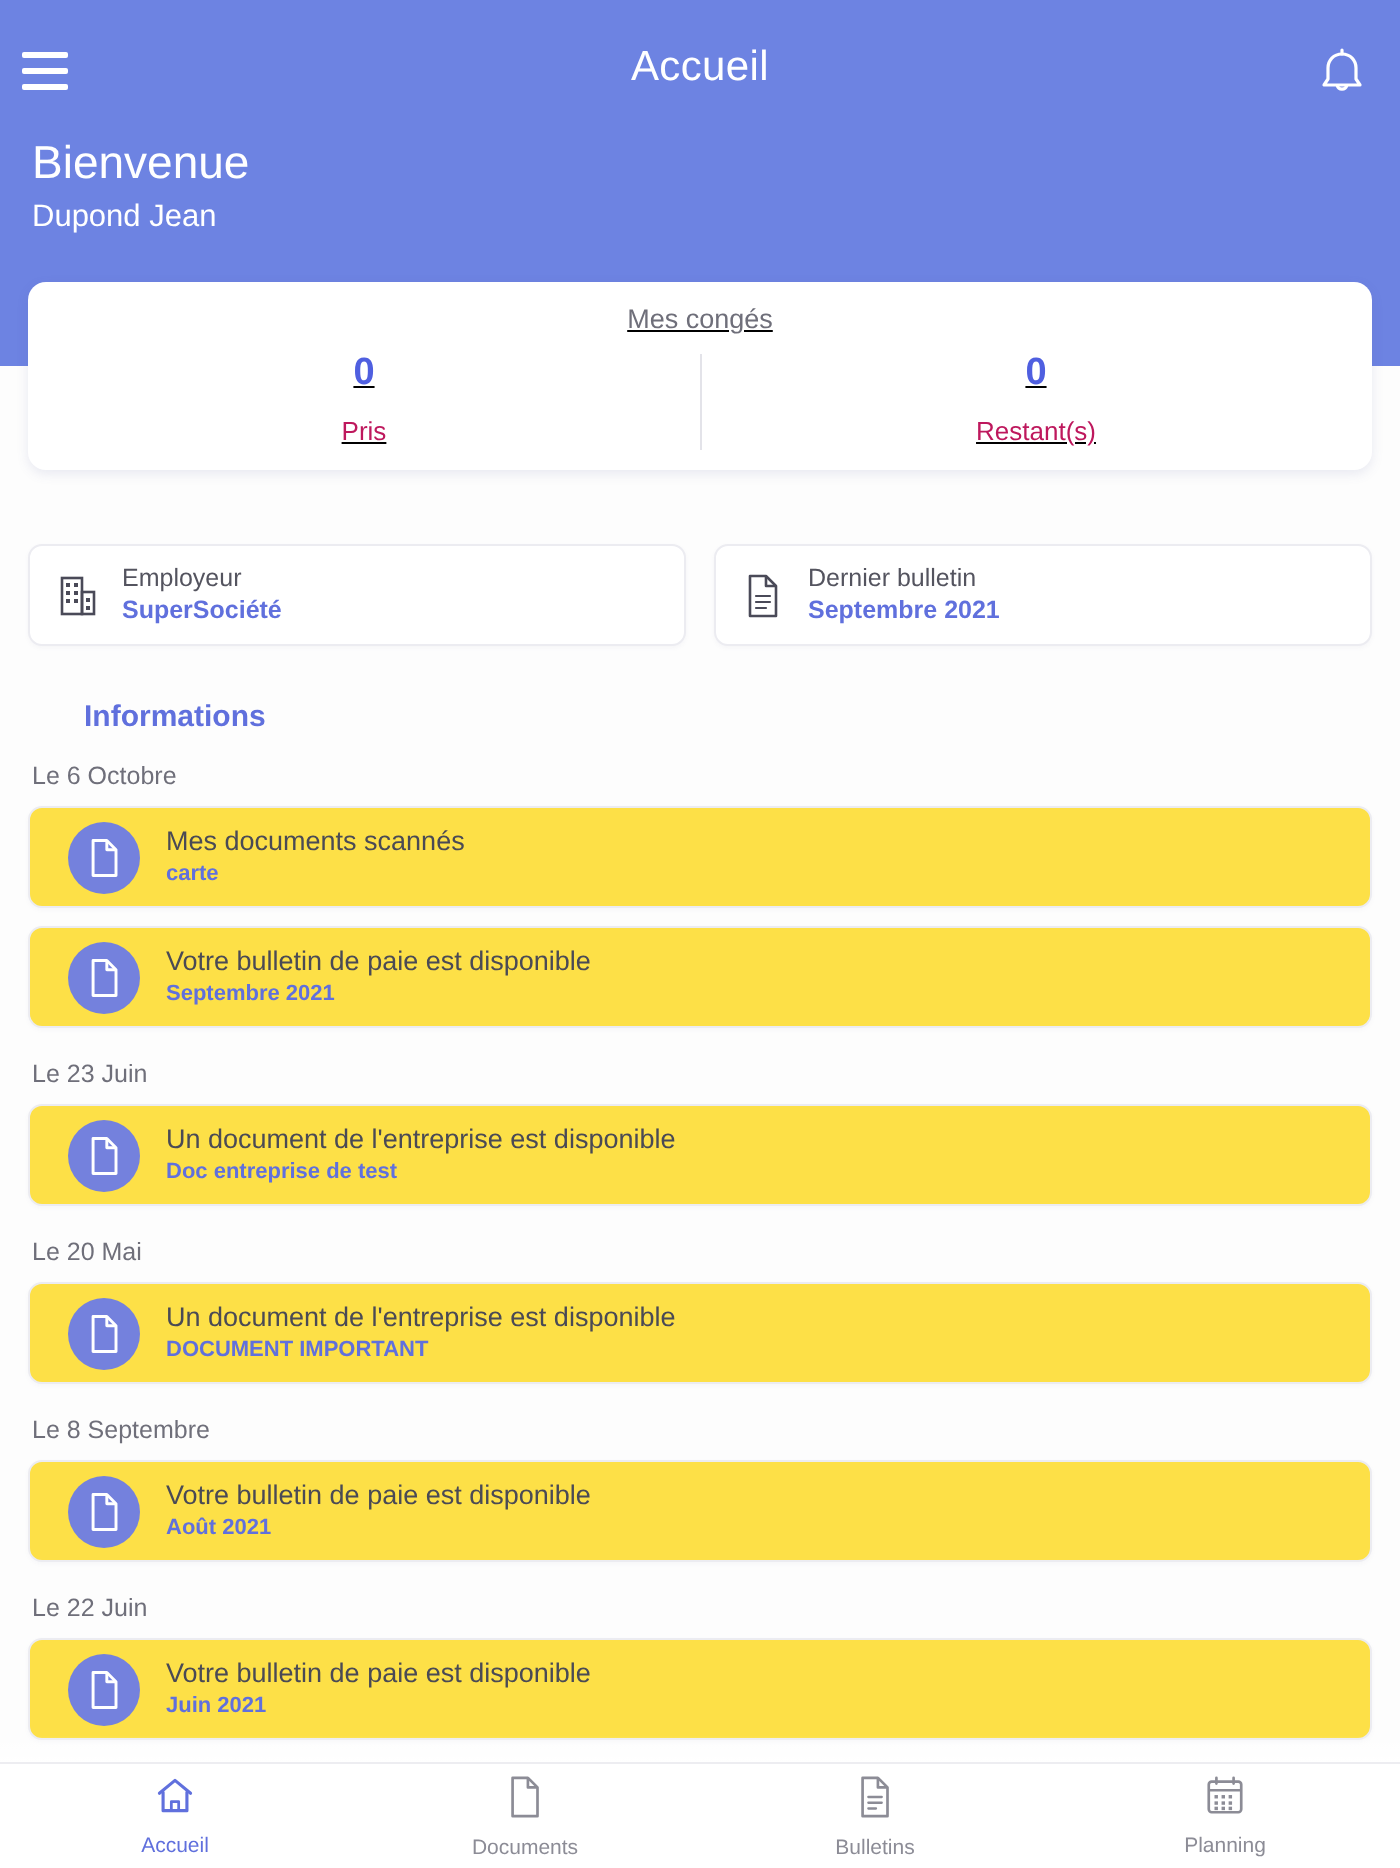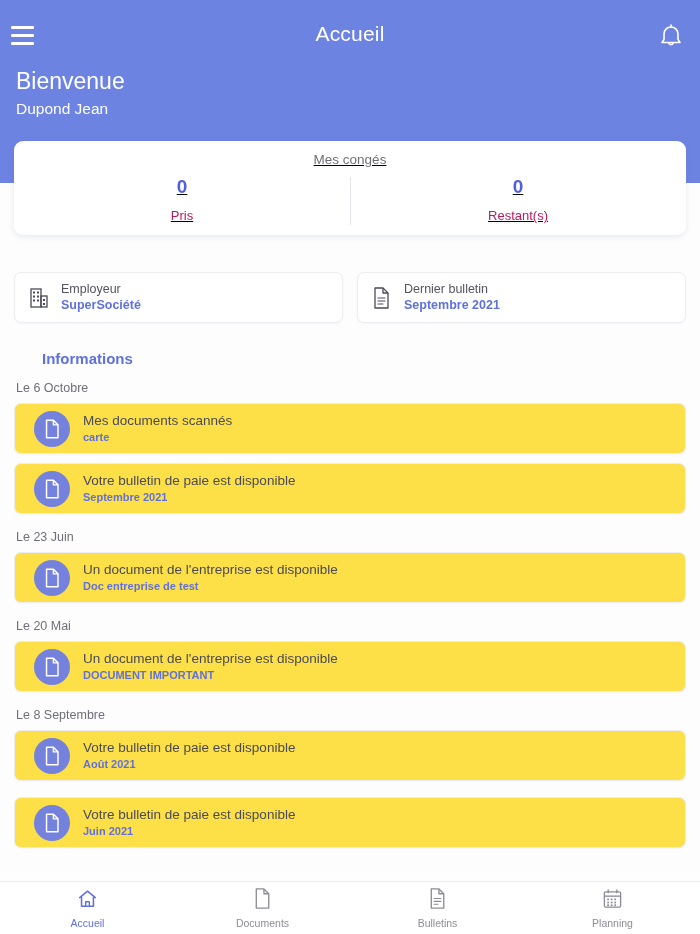--- a/index.html
+++ b/index.html
@@ -423,20 +423,21 @@
               <path d="M11 2.5 v5 h5" stroke="#ffffff" stroke-width="1.6" fill="none" stroke-linejoin="round"></path>
             </svg>
           </div>
           <div>
             <div class="notif-title">Votre bulletin de paie est disponible</div>
             <div class="notif-sub">Août 2021</div>
           </div>
         </div>
       </div>
       <div class="date-group">
+        <div class="date-label">Le 22 Juin</div>
         <div class="notif-card">
           <div class="notif-avatar">
             <svg width="19" height="22" viewBox="0 0 20 24" fill="none">
               <path d="M3.5 2.5 h7.5 l5 5 v14 h-12.5 Z" stroke="#ffffff" stroke-width="1.6" fill="none" stroke-linejoin="round"></path>
               <path d="M11 2.5 v5 h5" stroke="#ffffff" stroke-width="1.6" fill="none" stroke-linejoin="round"></path>
             </svg>
           </div>
           <div>
             <div class="notif-title">Votre bulletin de paie est disponible</div>
             <div class="notif-sub">Juin 2021</div>

